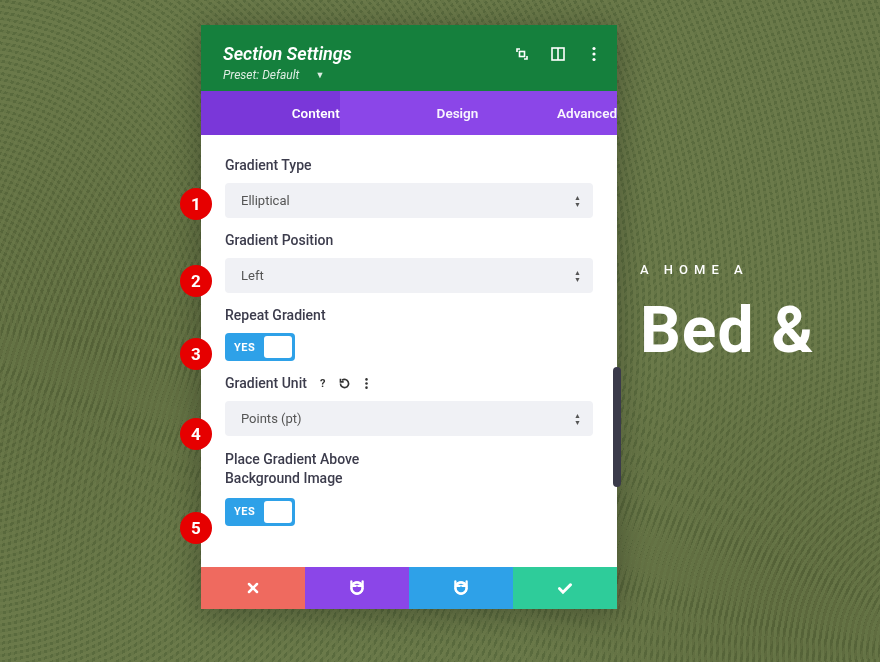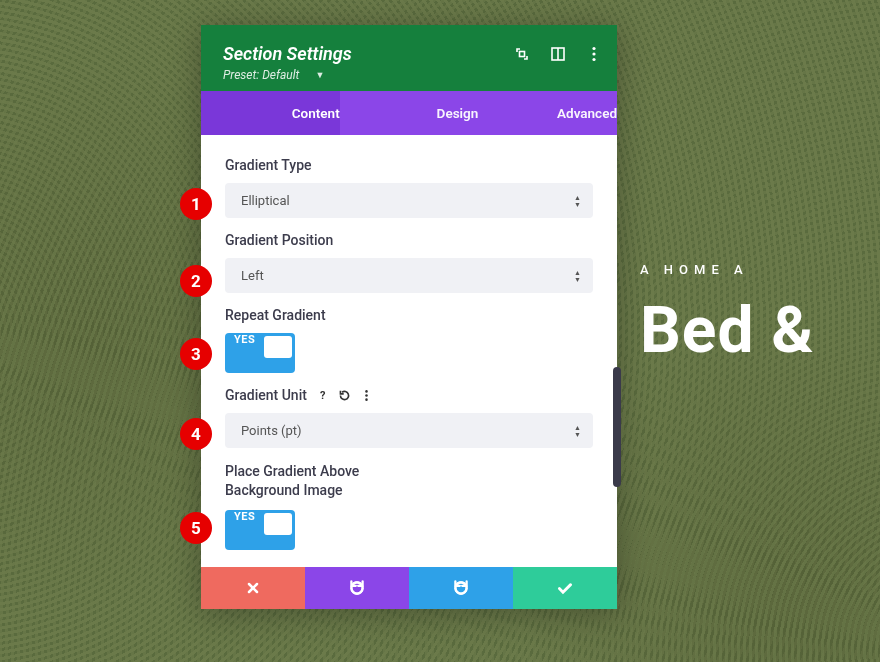--- a/index.html
+++ b/index.html
@@ -175,27 +175,27 @@
     transform: translateY(-50%);
     display: flex;
     flex-direction: column;
     gap: 1px;
     color: #555;
   }
   .select-arrows span { font-size: 7px; line-height: 6px; }
 
   .toggle {
     width: 70px;
-    height: 40px;
+    height: 28px;
     background: #2ea1e8;
     border-radius: 4px;
     position: relative;
     cursor: pointer;
     display: flex;
-    align-items: flex-start;
+    align-items: center;
   }
   .toggle-label {
     color: #fff;
     font-size: 11px;
     font-weight: 700;
     margin-left: 9px;
     letter-spacing: 0.5px;
   }
   .toggle-knob {
     position: absolute;

